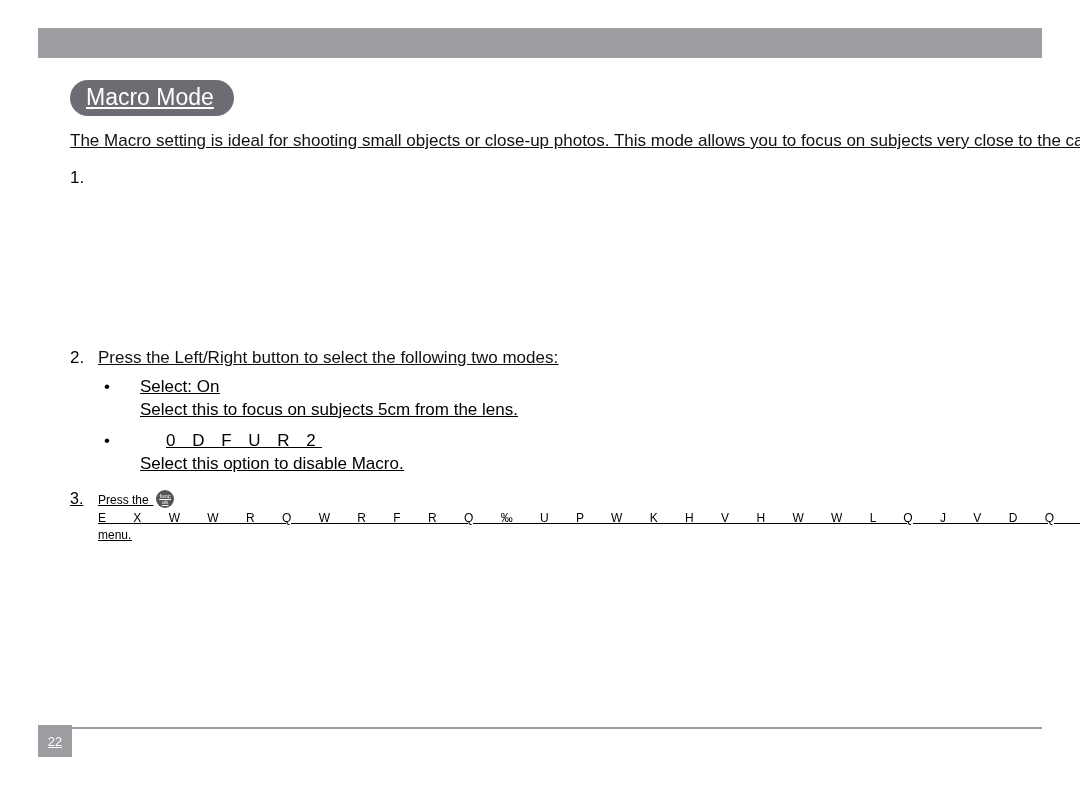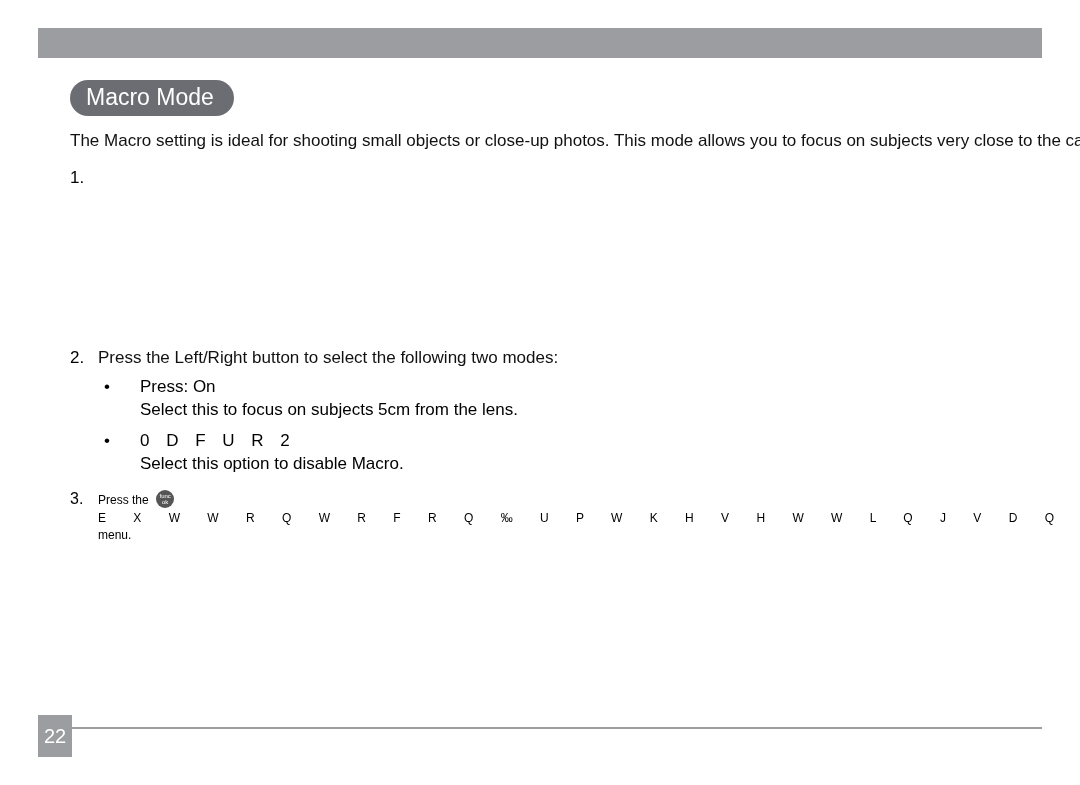--- a/index.html
+++ b/index.html
@@ -1,15 +1,15 @@
 <!DOCTYPE html>
 <html><head>
 <meta charset="utf-8">
 <style>
-  * { box-sizing: border-box; margin: 0; padding: 0; }
+  * { box-sizing: border-box; margin: 0; padding: 0; text-decoration: underline; }
   html, body { width: 1080px; height: 785px; background: #fff; font-family: "Segoe UI", "Helvetica Neue", Arial, sans-serif; }
   .page {
     position: relative;
     width: 1080px;
     height: 785px;
     padding: 0;
   }
   .top-bar {
     position: absolute;
     top: 28px;
@@ -82,21 +82,21 @@
   }
   ul.bullets > li::before {
     content: "•";
     position: absolute;
     left: 6px;
     top: 0;
     font-size: 17px;
   }
   .bullet-title { display: inline; }
   .bullet-sub { display: block; }
-  .spaced { letter-spacing: 6px; }
+  .spaced { letter-spacing: 6px; margin-left: 26px; }
   .func-icon {
     display: inline-flex;
     vertical-align: middle;
     width: 18px; height: 18px;
     border-radius: 50%;
     background: #555;
     color: #fff;
     font-size: 6px;
     line-height: 1;
     align-items: center;
@@ -113,24 +113,24 @@
     right: 38px;
     bottom: 56px;
     height: 2px;
     background: #9b9da1;
   }
   .page-tab {
     position: absolute;
     left: 38px;
     bottom: 28px;
     width: 34px;
-    height: 42px;
+    height: 32px;
     background: #9b9da1;
     color: #fff;
-    font-size: 20px;
+    font-size: 13px;
     display: flex;
     align-items: center;
     justify-content: center;
   }
   .step3-line {
     font-size: 12px;
     line-height: 1.35;
   }
   .step3-wrap {
     position: relative;
@@ -167,21 +167,21 @@
       <p class="body">The Macro setting is ideal for shooting small objects or close-up photos. This mode allows you to focus on subjects very close to the camera.</p>
 
       <ol class="steps">
         <li>
           <div class="gap-large"></div>
         </li>
         <li>
           <span class="litext">Press the Left/Right button to select the following two modes:</span>
           <ul class="bullets">
             <li>
-              <span class="bullet-title">Press: On</span>
+              <span class="bullet-title">Select: On</span>
               <span class="bullet-sub">Select this to focus on subjects 5cm from the lens.</span>
             </li>
             <li>
               <span class="bullet-title spaced">0 D F U R   2</span>
               <span class="bullet-sub">Select this option to disable Macro.</span>
             </li>
           </ul>
         </li>
       </ol>
 

